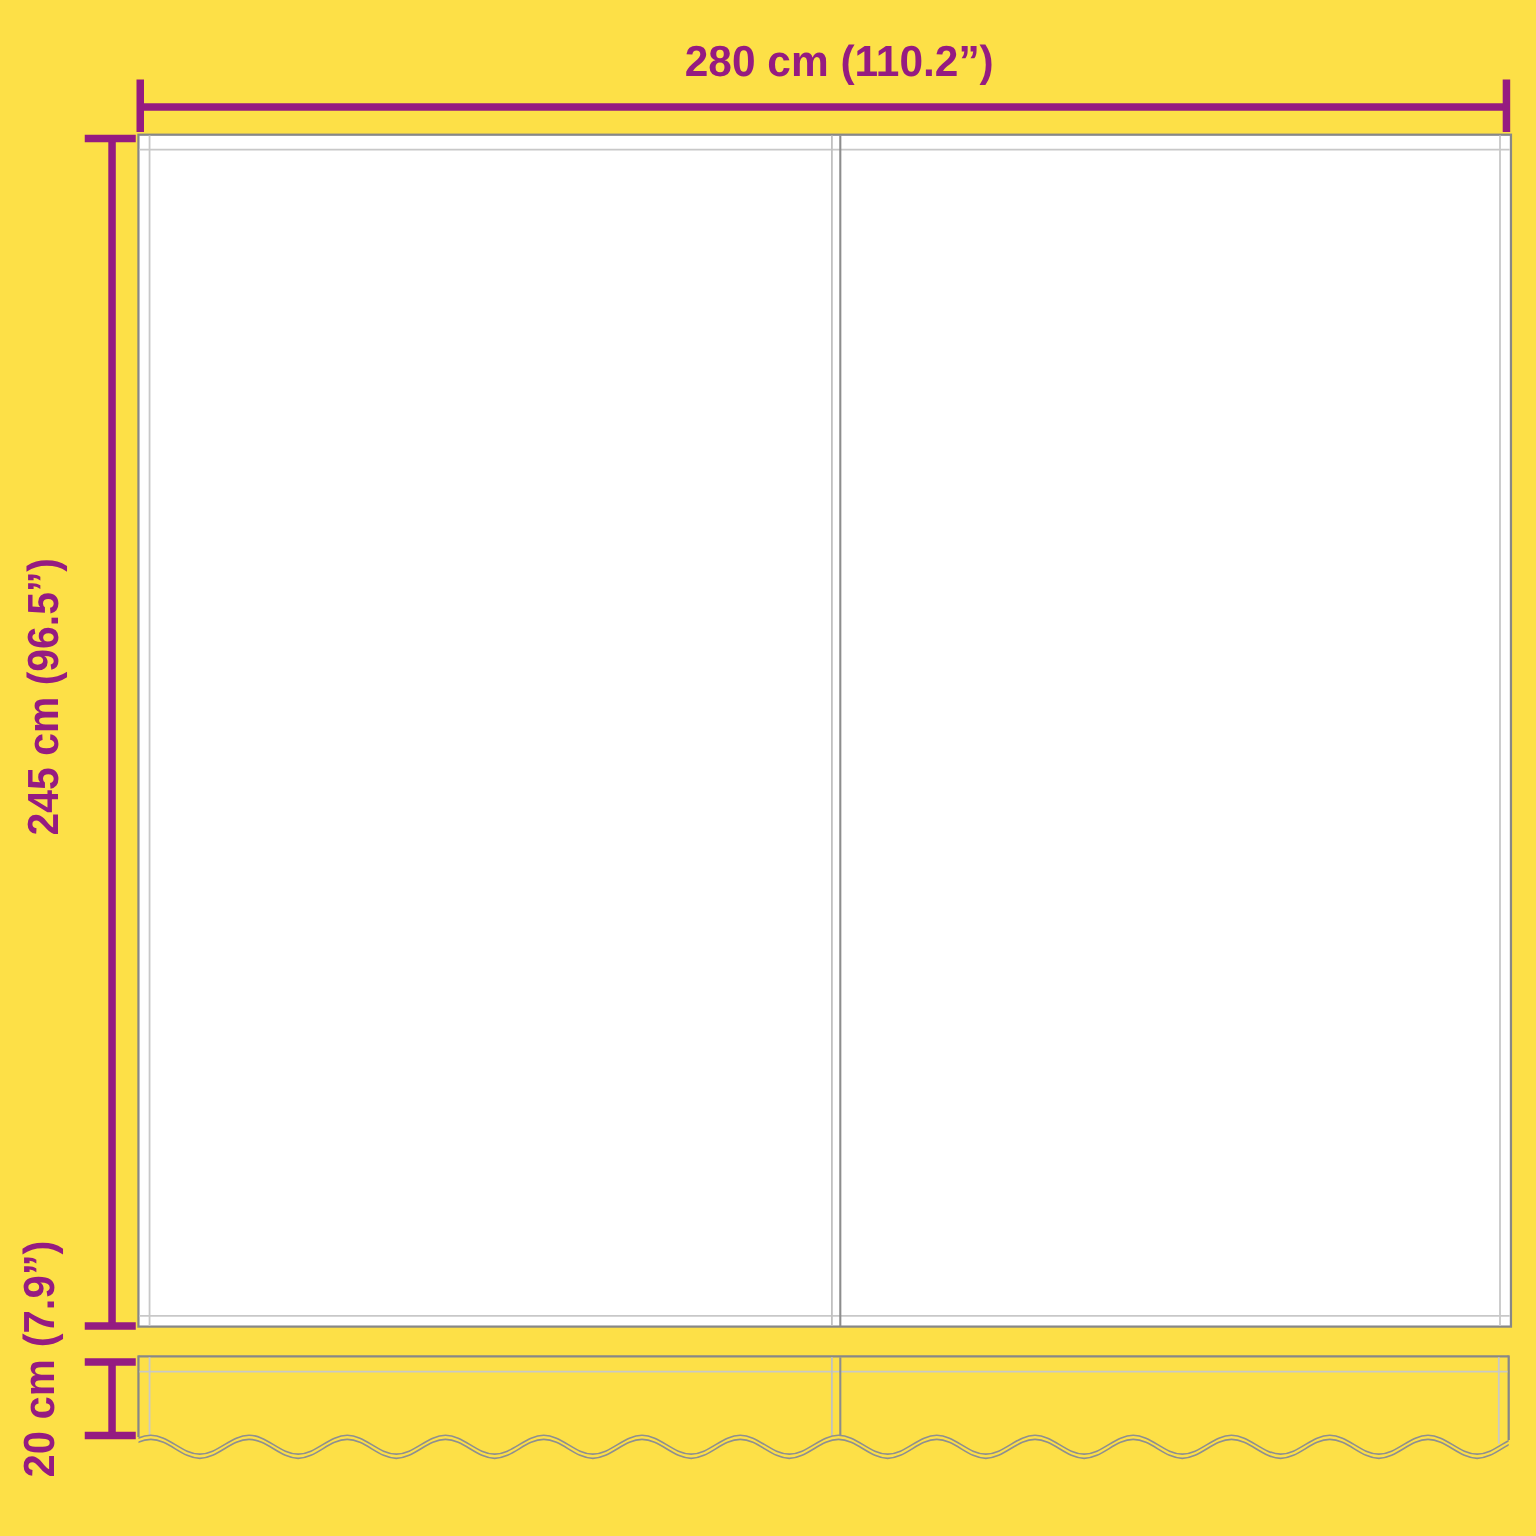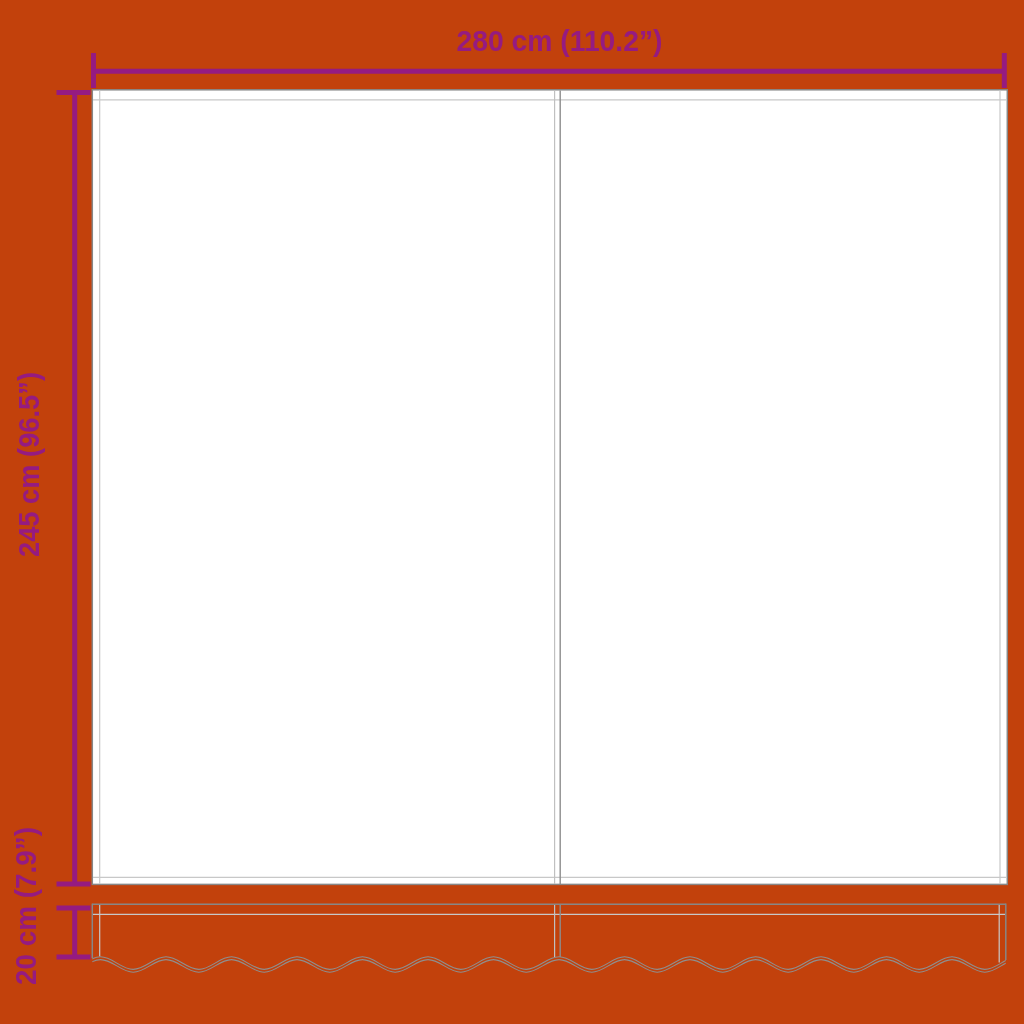--- a/index.html
+++ b/index.html
@@ -1,16 +1,16 @@
 <!DOCTYPE html>
 <html><head>
 <meta charset="utf-8">
 <style>
   html,body{margin:0;padding:0;background:#ffffff;}
-  .page{position:relative;width:1024px;height:1024px;background:#c2410c;overflow:hidden;}
+  .page{position:relative;width:1024px;height:1024px;background:#fde047;overflow:hidden;}
   text{font-family:"Liberation Sans", sans-serif;font-weight:bold;fill:#951b81;}
 </style>
 </head>
 <body>
 <div class="page">
 <svg width="1024" height="1024" viewBox="0 0 1024 1024" xmlns="http://www.w3.org/2000/svg">
   <defs>
     <clipPath id="waveclip">
           <rect x="92.3" y="940" width="913.5" height="45"></rect>
         </clipPath>

